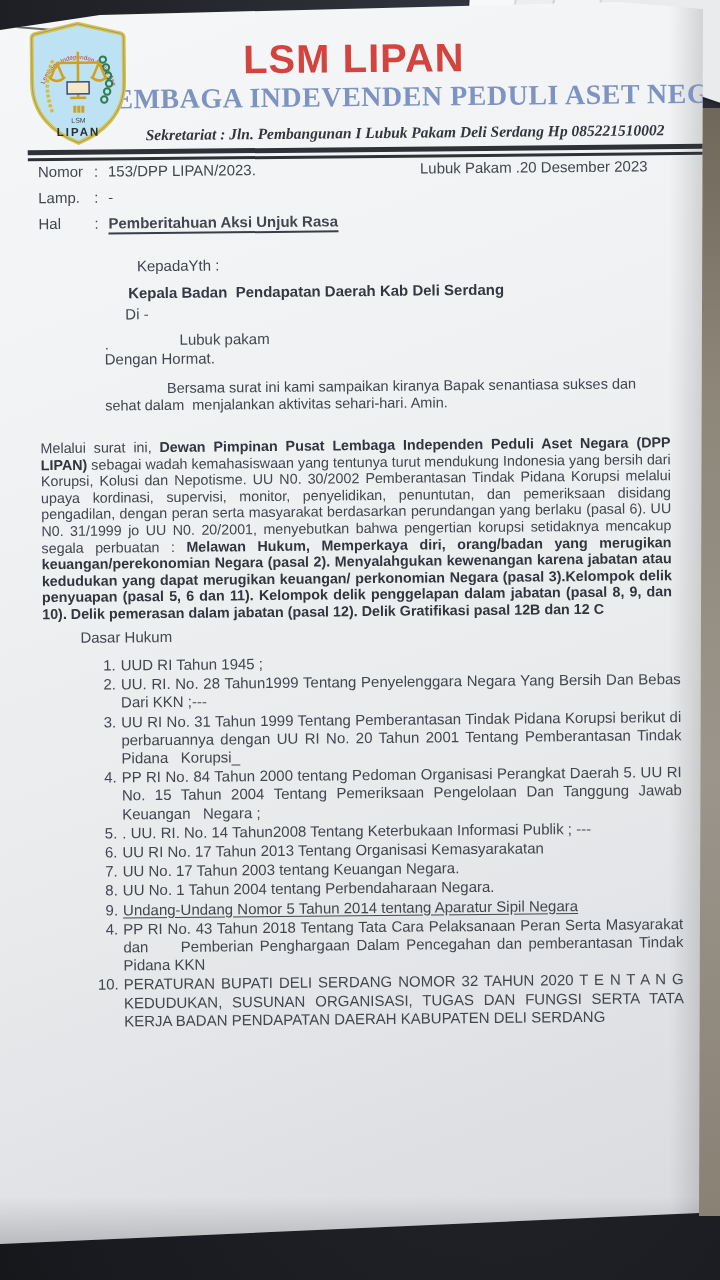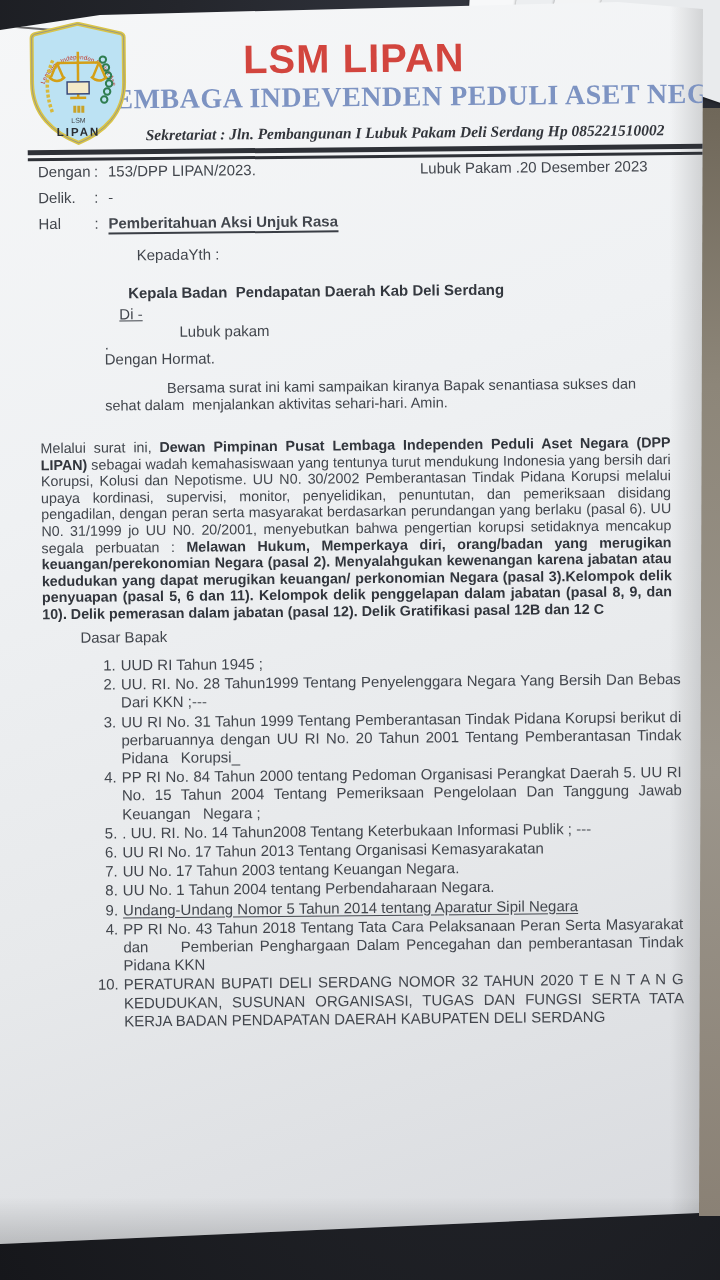--- a/index.html
+++ b/index.html
@@ -52,24 +52,24 @@
   .logo{position:absolute;left:30px;top:22px;width:98px;height:124px;z-index:2;}
 
   
   .meta{position:absolute;left:38px;top:163px;width:640px;font-size:15px;}
   .meta .row{display:flex;margin-bottom:9px;line-height:17px;}
   .meta .lab{width:56px;flex:none;}
   .meta .sep{width:14px;flex:none;}
   .hal-val{font-weight:bold;border-bottom:2px solid #3a3e45;padding-bottom:1px;}
   .date{position:absolute;left:420px;top:163px;font-size:15px;}
 
-  .kepada{position:absolute;left:136px;top:247px;font-size:15px;}
+  .kepada{position:absolute;left:136px;top:258px;font-size:15px;}
   .recip{position:absolute;left:127px;top:285px;font-size:15px;font-weight:bold;color:#34383f;white-space:pre-wrap;}
-  .di{position:absolute;left:118px;top:306px;font-size:15px;text-decoration:underline;}
-  .city{position:absolute;left:178px;top:324px;font-size:15px;}
+  .di{position:absolute;left:124px;top:306px;font-size:15px;}
+  .city{position:absolute;left:178px;top:332px;font-size:15px;}
   .dot{position:absolute;left:103px;top:336px;font-size:15px;}
   .salut{position:absolute;left:103px;top:351px;font-size:15px;}
   .intro{position:absolute;left:103px;top:381px;width:560px;font-size:14.5px;line-height:17px;text-indent:62px;white-space:pre-wrap;}
 
   .mainp{position:absolute;left:38px;top:440px;width:630px;font-size:14.3px;line-height:16.6px;
     text-align:justify;color:#42464d;}
   .mainp b{color:#31353c;}
   .dh-head{position:absolute;left:76px;top:629px;font-size:15px;}
 
   .dh-list{position:absolute;left:84px;top:657px;width:592px;font-size:15px;line-height:18.2px;}
@@ -130,26 +130,26 @@
     <div class="lh-title">LSM LIPAN</div>
     <div class="lh-sub">LEMBAGA INDEVENDEN PEDULI ASET NEGARA</div>
     <div class="lh-sek">Sekretariat  :  Jln. Pembangunan I Lubuk Pakam  Deli  Serdang  Hp 085221510002</div>
     <div class="rules">
         <div class="r1"></div>
         <div class="r2"></div>
       </div>
 
     <div class="meta">
       <div class="row">
-        <span class="lab">Dengan</span>
+        <span class="lab">Nomor</span>
         <span class="sep">:</span>
         <span>153/DPP LIPAN/2023.</span>
       </div>
       <div class="row">
-        <span class="lab">Delik.</span>
+        <span class="lab">Lamp.</span>
         <span class="sep">:</span>
         <span>-</span>
       </div>
       <div class="row">
         <span class="lab">Hal</span>
         <span class="sep">:</span>
         <span class="hal-val">Pemberitahuan Aksi Unjuk Rasa</span>
       </div>
     </div>
     <div class="date">Lubuk Pakam .20 Desember 2023</div>
@@ -158,21 +158,21 @@
     <div class="recip">Kepala Badan  Pendapatan Daerah Kab Deli Serdang</div>
     <div class="di">Di -</div>
     <div class="city">Lubuk pakam</div>
     <div class="dot">.</div>
 
     <div class="salut">Dengan Hormat.</div>
     <div class="intro">Bersama surat ini kami sampaikan kiranya Bapak senantiasa sukses dan sehat dalam  menjalankan aktivitas sehari-hari. Amin.</div>
 
     <div class="mainp"><span>Melalui surat ini, </span><b>Dewan Pimpinan Pusat Lembaga Independen Peduli Aset Negara (DPP LIPAN)</b><span> sebagai wadah kemahasiswaan yang tentunya turut mendukung Indonesia yang bersih dari Korupsi, Kolusi dan Nepotisme. UU N0. 30/2002 Pemberantasan Tindak Pidana Korupsi melalui upaya kordinasi, supervisi, monitor, penyelidikan, penuntutan, dan pemeriksaan disidang pengadilan, dengan peran serta masyarakat berdasarkan perundangan yang berlaku (pasal 6). UU N0. 31/1999 jo UU N0. 20/2001, menyebutkan bahwa pengertian korupsi setidaknya mencakup segala perbuatan : </span><b>Melawan Hukum, Memperkaya diri, orang/badan yang merugikan keuangan/perekonomian Negara (pasal 2). Menyalahgukan kewenangan karena jabatan atau kedudukan yang dapat merugikan keuangan/ perkonomian Negara (pasal 3).Kelompok delik penyuapan (pasal 5, 6 dan 11). Kelompok delik penggelapan dalam jabatan (pasal 8, 9, dan 10). Delik pemerasan dalam jabatan (pasal 12). Delik Gratifikasi pasal 12B dan 12 C</b></div>
 
-    <div class="dh-head">Dasar Bapak</div>
+    <div class="dh-head">Dasar Hukum</div>
 
     <div class="dh-list">
       <div class="dh-item">
         <span class="dh-num">1.</span>
         <span class="dh-text">UUD RI Tahun 1945 ;</span>
       </div>
       <div class="dh-item">
         <span class="dh-num">2.</span>
         <span class="dh-text">UU. RI. No. 28 Tahun1999 Tentang Penyelenggara Negara Yang Bersih Dan Bebas      Dari KKN ;---</span>
       </div>

